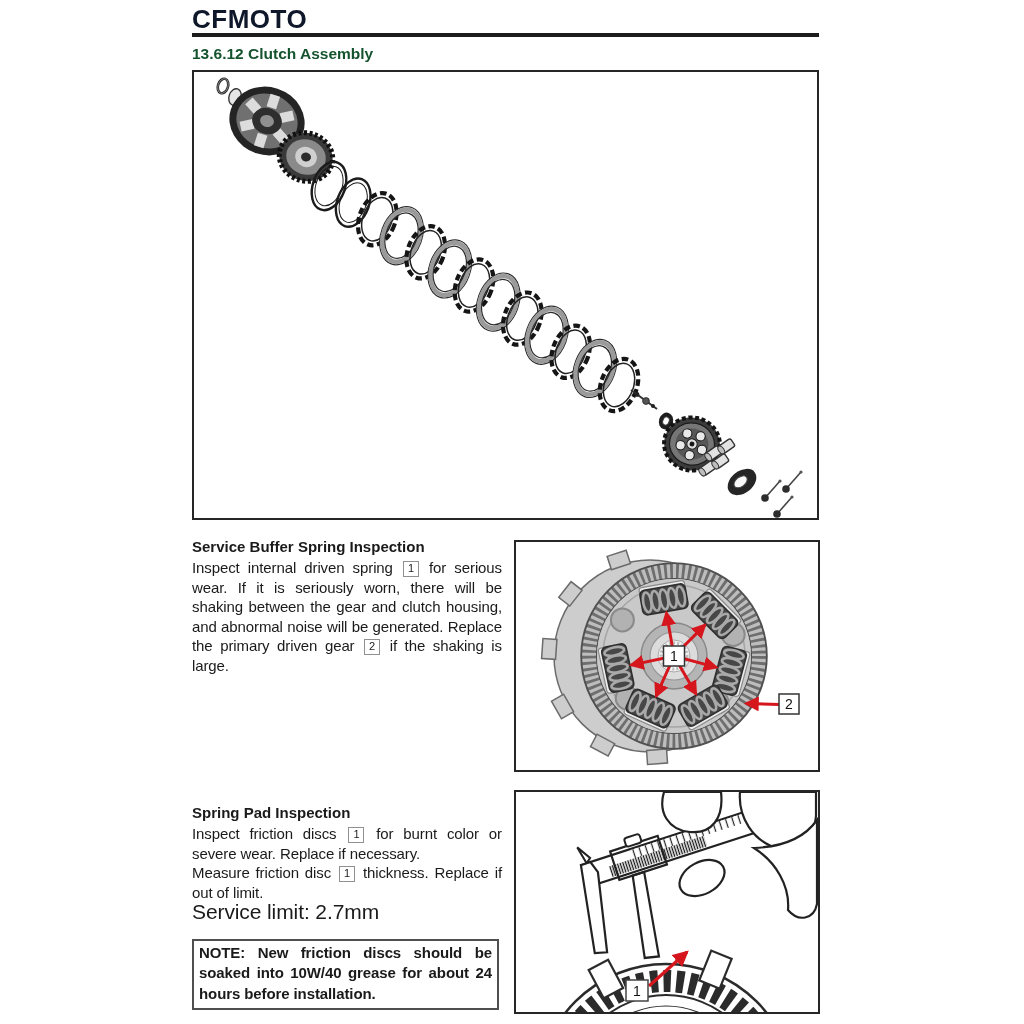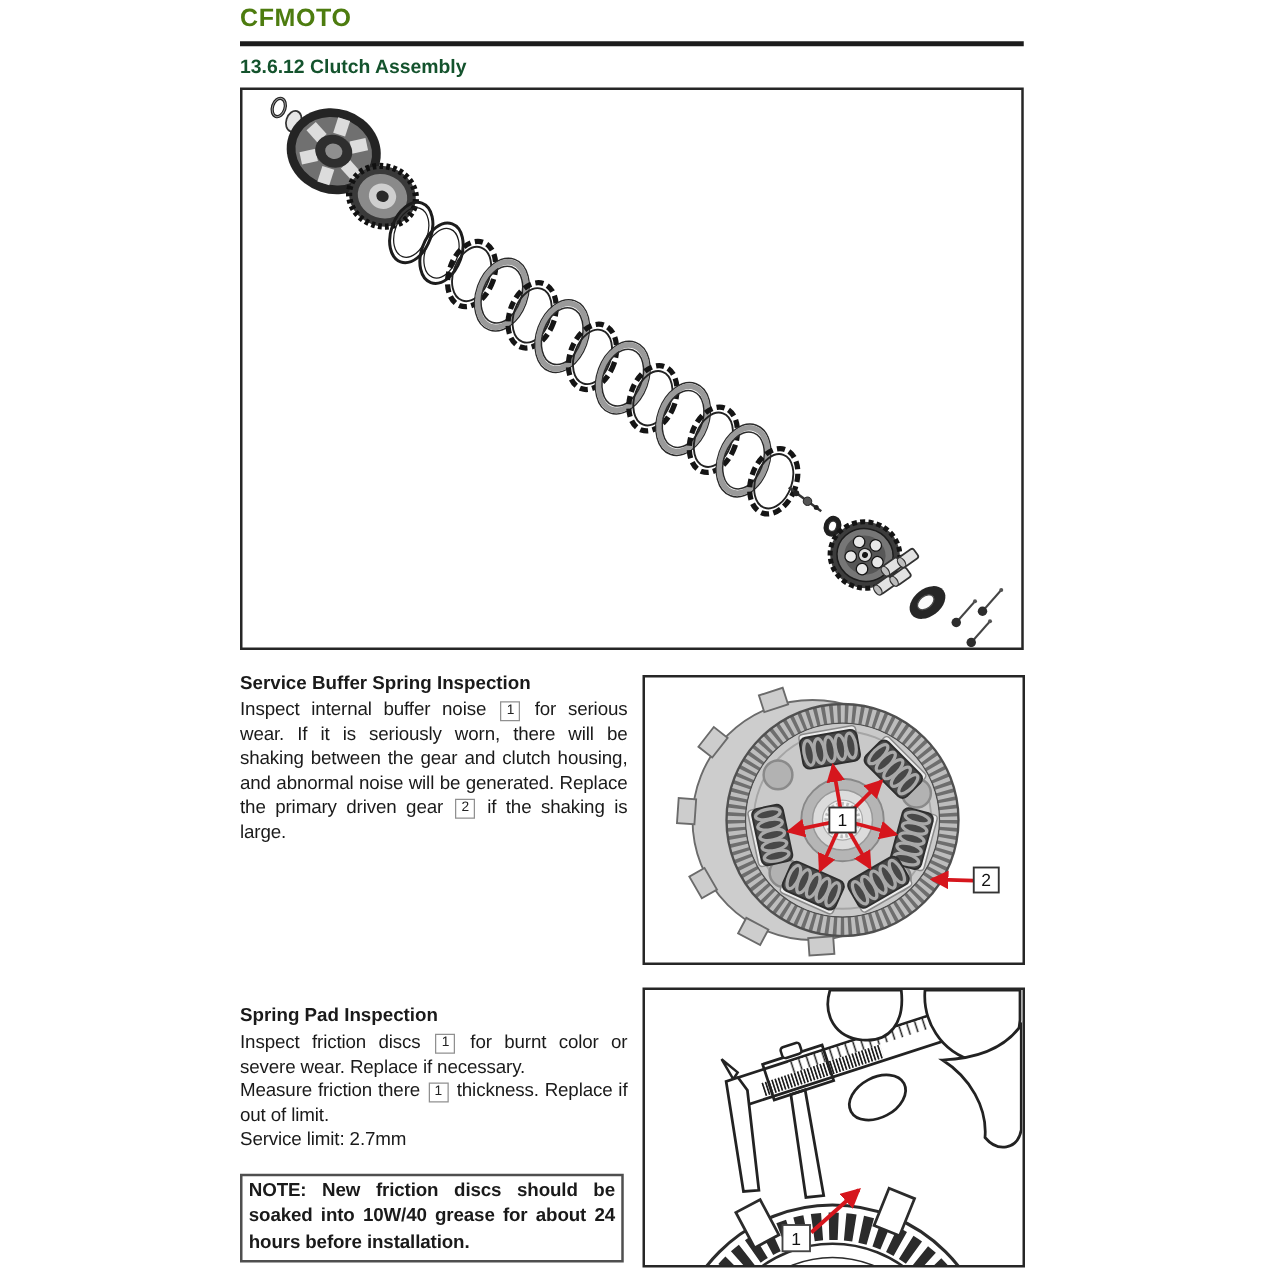--- a/index.html
+++ b/index.html
@@ -3,36 +3,36 @@
 <meta charset="utf-8">
 <style>
   html,body{margin:0;padding:0;}
   body{
     width:1024px;height:1024px;position:relative;background:#ffffff;
     font-family:"Liberation Sans","DejaVu Sans",sans-serif;color:#1a1a1a;
     overflow:hidden;
   }
   .abs{position:absolute;}
   .brand{
-    left:192px;top:4px;font-size:20px;font-weight:bold;letter-spacing:.5px;color:#4d7c0f;
+    left:192px;top:4px;font-size:26px;font-weight:bold;letter-spacing:.5px;color:#0f172a;
   }
   .brand-rule{left:192px;top:33px;width:627px;height:4px;background:#1c1c1c;}
   .section-title{left:192px;top:45px;font-size:15.5px;font-weight:bold;color:#14532d;}
   .frame{
     position:absolute;background:#fff;border:2px solid #262626;box-sizing:border-box;overflow:hidden;
   }
   .frame1{left:192px;top:70px;width:627px;height:450px;}
   .frame2{left:514px;top:540px;width:306px;height:232px;}
   .frame3{left:514px;top:790px;width:306px;height:224px;}
   .textcol{position:absolute;left:192px;width:310px;}
   .tc1{top:538px;}
   .tc2{top:804px;}
   .textcol h3{margin:0 0 3px 0;font-size:15px;font-weight:bold;}
   .para{margin:0;font-size:15px;line-height:19.6px;text-align:justify;letter-spacing:-.1px;}
-  .line{margin:0;font-size:15px;line-height:19.6px;letter-spacing:-.1px;}
+  .line{margin:0;font-size:21px;line-height:19.6px;letter-spacing:-.1px;}
   .nbox{
     display:inline-block;min-width:12px;height:14px;line-height:13.5px;padding:0 1px;
     border:1px solid #909090;background:#fff;font-size:11px;text-align:center;
     vertical-align:1px;margin:0 2px;color:#222;
   }
   .notebox{
     position:absolute;left:192px;top:939px;width:307px;box-sizing:border-box;
     border:2px solid #4f4f4f;padding:2px 5px 4px 5px;font-size:15px;font-weight:bold;
     line-height:20.4px;text-align:justify;letter-spacing:-.1px;background:#fff;
   }
@@ -166,21 +166,21 @@
     <g>
       <use href="#bolt" transform="translate(571 426)"></use>
       <use href="#bolt" transform="translate(592 417)"></use>
       <use href="#bolt" transform="translate(583 442)"></use>
     </g>
   </svg>
 </div>
 
 <div class="textcol tc1">
   <h3>Service Buffer Spring Inspection</h3>
-  <p class="para"><span>Inspect internal buffer noise </span><span class="nbox">1</span><span> for serious wear. If it is seriously worn, there will be shaking between the gear and clutch housing, and abnormal noise will be generated. Replace the primary driven gear </span><span class="nbox">2</span><span> if the shaking is large.</span></p>
+  <p class="para"><span>Inspect internal driven spring </span><span class="nbox">1</span><span> for serious wear. If it is seriously worn, there will be shaking between the gear and clutch housing, and abnormal noise will be generated. Replace the primary driven gear </span><span class="nbox">2</span><span> if the shaking is large.</span></p>
 </div>
 
 <div class="frame frame2">
   <svg width="302" height="228" viewBox="0 0 302 228">
     <defs>
       <marker id="ah2" viewBox="0 0 10 10" refX="8.5" refY="5" markerWidth="5" markerHeight="5" orient="auto-start-reverse">
         <path d="M0,0 L10,5 L0,10 z" fill="#d6161d"></path>
       </marker>
       <g id="spr">
         <rect x="-23" y="-15" width="46" height="11" rx="3" fill="#ececec" stroke="#8a8a8a" stroke-width="1.2"></rect>
@@ -258,21 +258,21 @@
       <line x1="263" y1="162.5" x2="230" y2="161.5" stroke="#d6161d" stroke-width="3" marker-end="url(#ah2)"></line>
       <rect x="263" y="152" width="20" height="20" fill="#fff" stroke="#333" stroke-width="1.5"></rect>
       <text x="273" y="167" text-anchor="middle" font-size="14" fill="#111" font-family="Liberation Sans, sans-serif">2</text>
     </g>
   </svg>
 </div>
 
 <div class="textcol tc2">
   <h3>Spring Pad Inspection</h3>
   <p class="para"><span>Inspect friction discs </span><span class="nbox">1</span><span> for burnt color or severe wear. Replace if necessary.</span></p>
-  <p class="para"><span>Measure friction there </span><span class="nbox">1</span><span> thickness. Replace if out of limit.</span></p>
+  <p class="para"><span>Measure friction disc </span><span class="nbox">1</span><span> thickness. Replace if out of limit.</span></p>
   <p class="line">Service limit: 2.7mm</p>
 </div>
 
 <div class="notebox">
   <span>NOTE: New friction discs should be soaked into 10W/40 grease for about 24 hours before installation.</span>
 </div>
 
 <div class="frame frame3">
   <svg width="302" height="220" viewBox="0 0 302 220">
     <defs>

